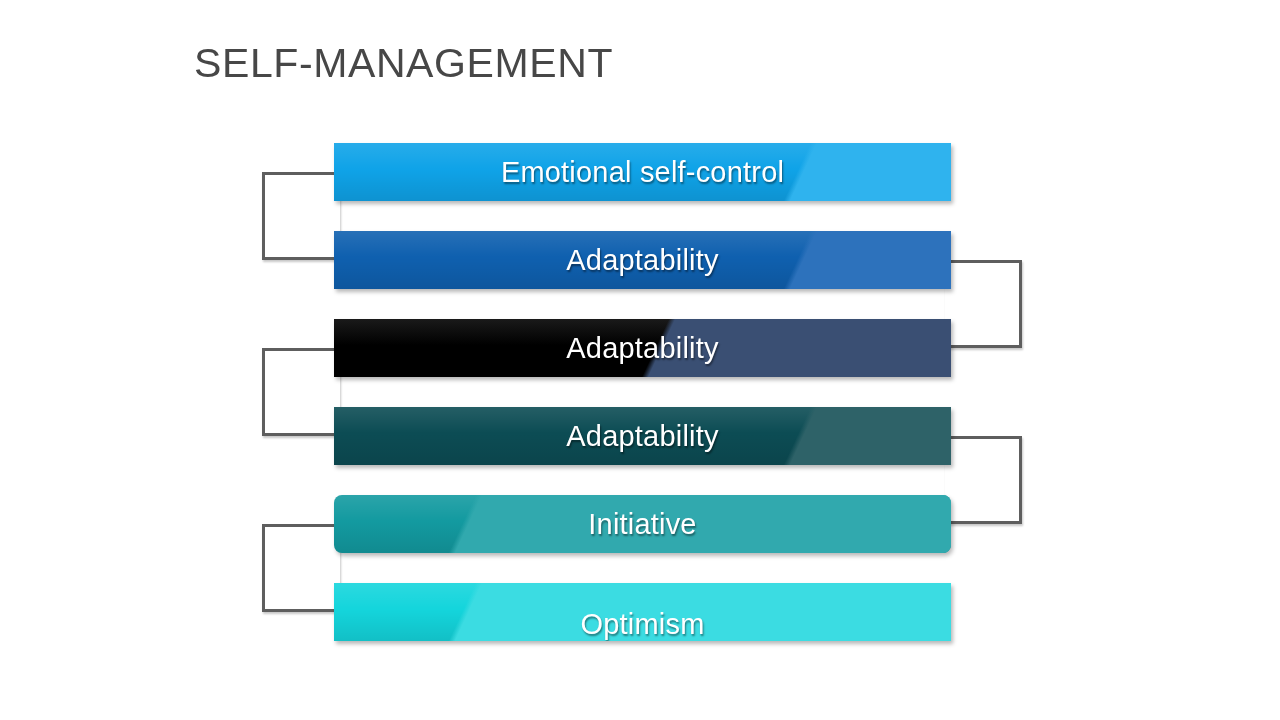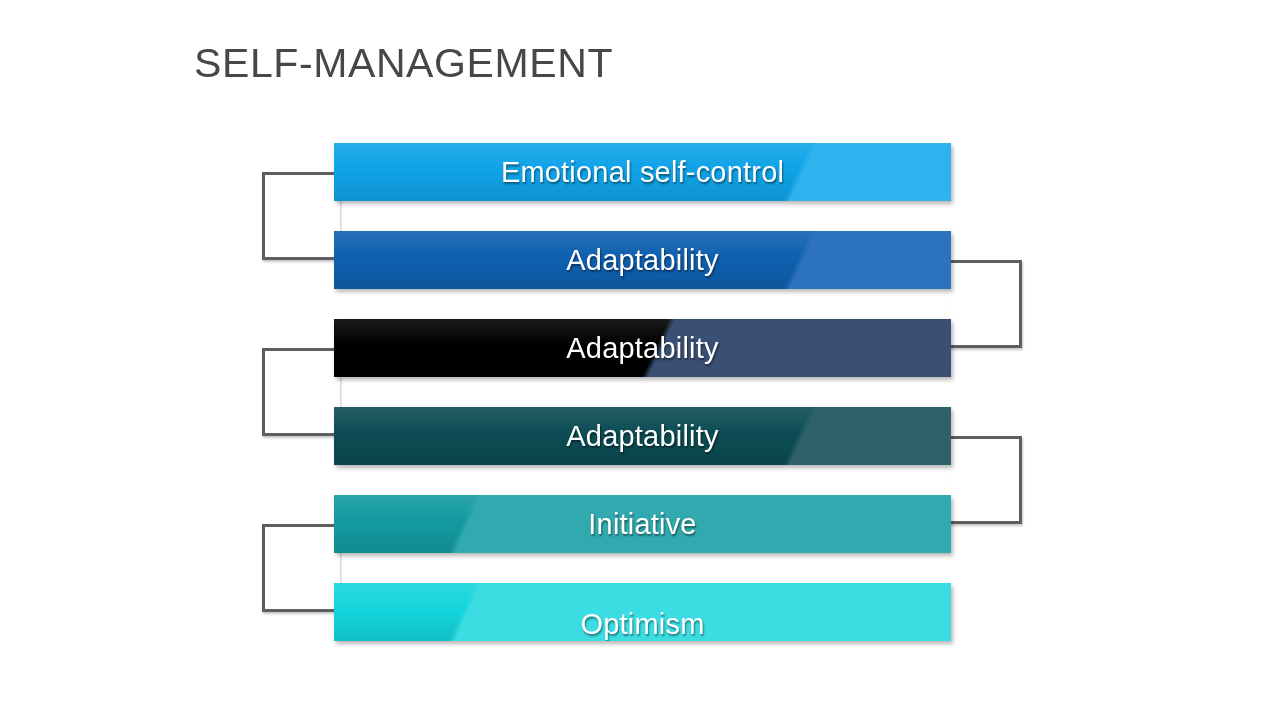--- a/index.html
+++ b/index.html
@@ -115,21 +115,21 @@
         <span class="label">Adaptability</span>
       </div>
       <div class="bar" style="top: 319px; background: #000000; justify-content: center;">
         <div class="facet" style="background: linear-gradient(115deg, rgba(255, 255, 255, 0) 52%, rgb(58, 79, 115) 53%, rgb(58, 79, 115) 100%), linear-gradient(rgba(255, 255, 255, 0.1) 0%, rgba(255, 255, 255, 0) 45%, rgba(0, 0, 0, 0.1) 100%);"></div>
         <span class="label">Adaptability</span>
       </div>
       <div class="bar" style="top: 407px; background: rgb(12, 76, 84);">
         <div class="facet" style="background: linear-gradient(115deg, rgba(255, 255, 255, 0) 74%, rgb(46, 98, 104) 75%, rgb(46, 98, 104) 100%), linear-gradient(rgba(255, 255, 255, 0.1) 0%, rgba(255, 255, 255, 0) 45%, rgba(0, 0, 0, 0.1) 100%);"></div>
         <span class="label">Adaptability</span>
       </div>
-      <div class="bar" style="top: 495px; background: rgb(19, 154, 160);">
+      <div class="bar" style="top: 495px; background: rgb(19, 154, 160); border-radius: 8px;">
         <div class="facet" style="background: linear-gradient(115deg, rgba(255, 255, 255, 0) 22%, rgb(49, 169, 174) 23%, rgb(49, 169, 174) 100%), linear-gradient(rgba(255, 255, 255, 0.1) 0%, rgba(255, 255, 255, 0) 45%, rgba(0, 0, 0, 0.1) 100%);"></div>
         <span class="label">Initiative</span>
       </div>
       <div class="bar" style="top: 583px; background: rgb(20, 213, 220); align-items: flex-end;">
         <div class="facet" style="background: linear-gradient(115deg, rgba(255, 255, 255, 0) 22%, rgb(59, 220, 226) 23%, rgb(59, 220, 226) 100%), linear-gradient(rgba(255, 255, 255, 0.1) 0%, rgba(255, 255, 255, 0) 45%, rgba(0, 0, 0, 0.1) 100%);"></div>
         <span class="label">Optimism</span>
       </div>
     </div>
 
 </div>

